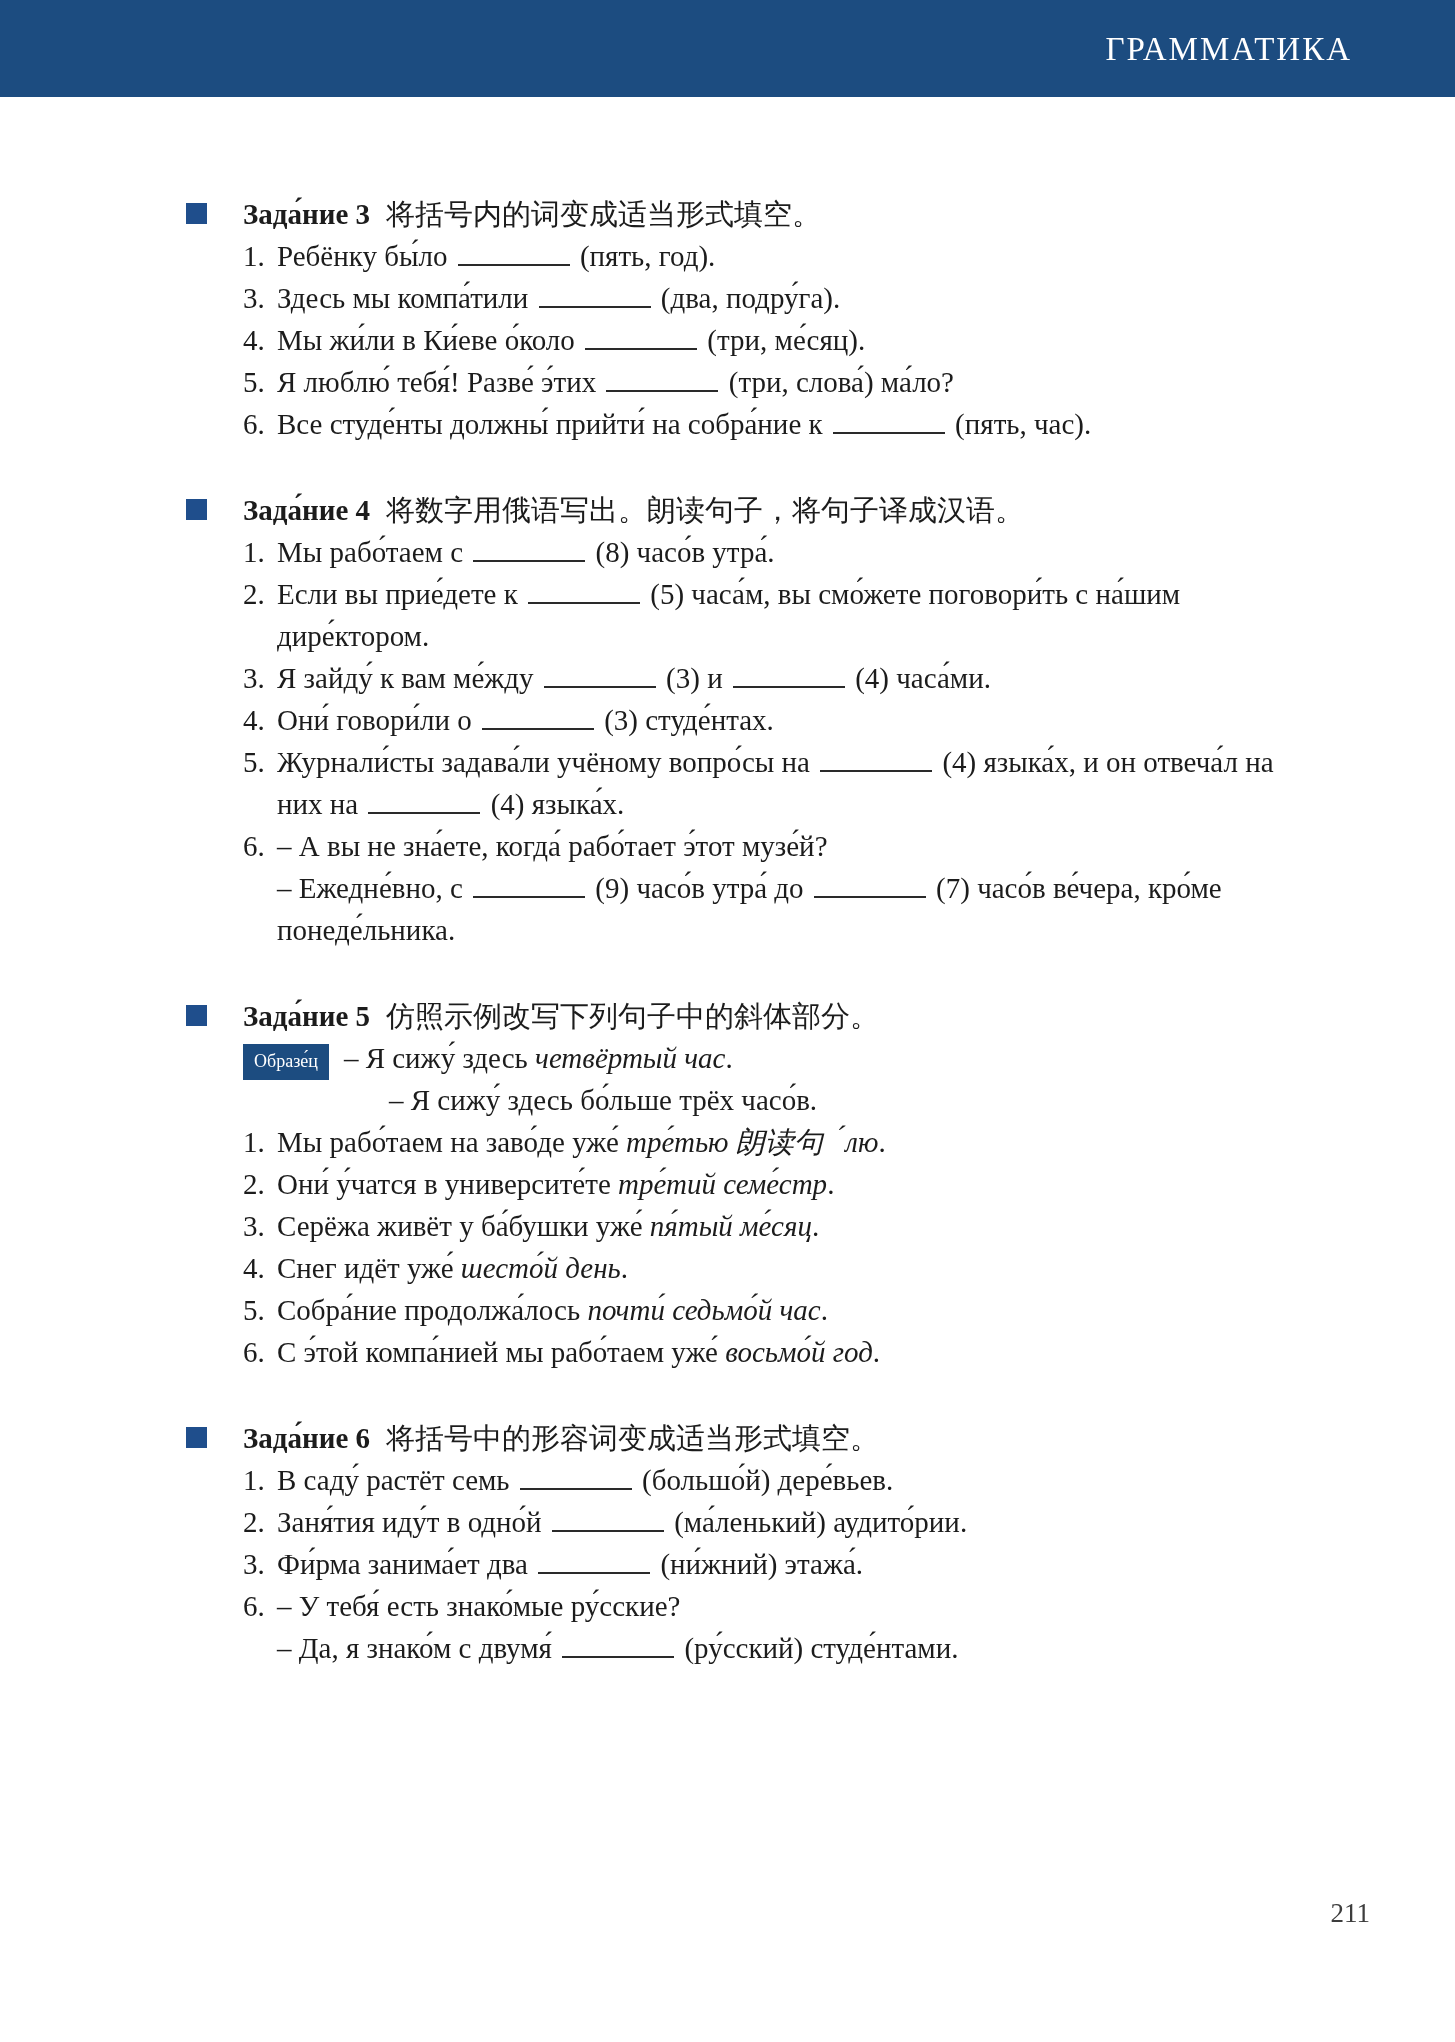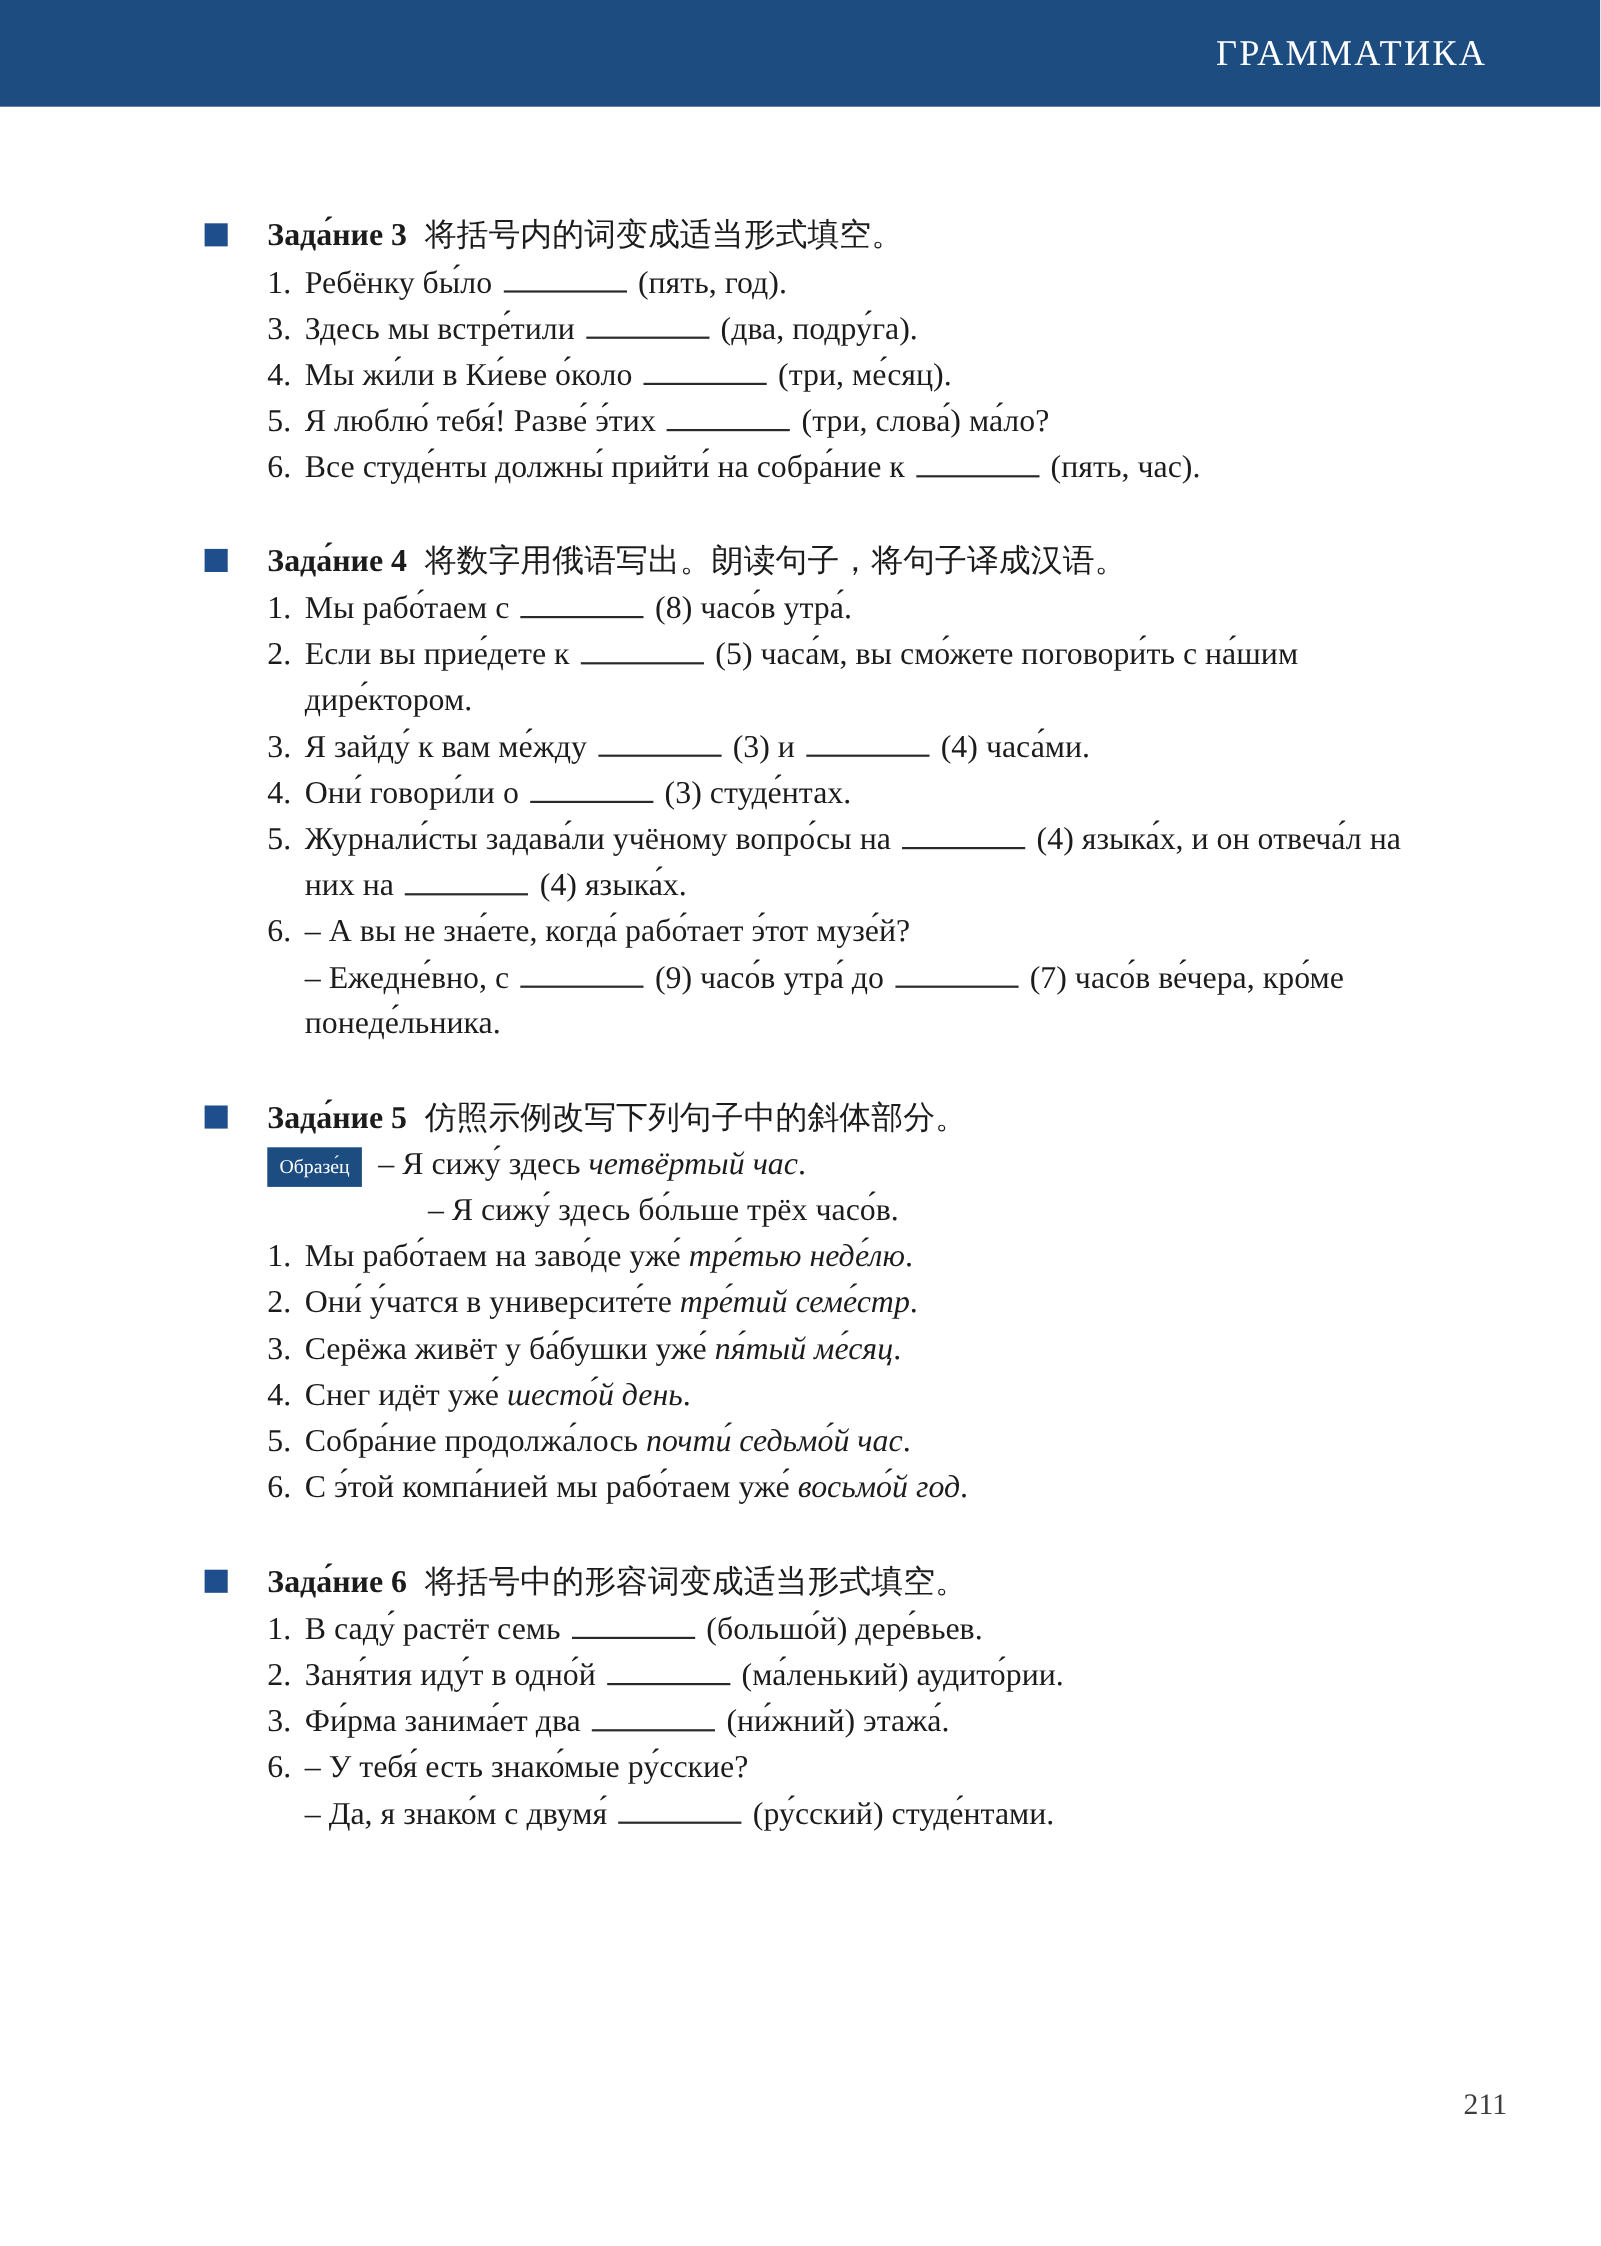--- a/index.html
+++ b/index.html
@@ -79,21 +79,21 @@
 <body>
 
 <div class="page">
   <div class="header-bar">
     <div class="header-title">ГРАММАТИКА</div>
   </div>
   <div class="content">
       <div class="section">
         <div class="line heading"><span class="bullet"></span><span class="h-label">Зада́ние 3</span><span class="h-instr">将括号内的词变成适当形式填空。</span></div>
         <div class="line"><span class="num">1.</span><span>Ребёнку бы́ло </span><span class="blank"></span><span> (пять, год).</span></div>
-        <div class="line"><span class="num">3.</span><span>Здесь мы встре́тили </span><span class="blank"></span><span> (два, подру́га).</span></div>
+        <div class="line"><span class="num">3.</span><span>Здесь мы компа́тили </span><span class="blank"></span><span> (два, подру́га).</span></div>
         <div class="line"><span class="num">4.</span><span>Мы жи́ли в Ки́еве о́коло </span><span class="blank"></span><span> (три, ме́сяц).</span></div>
         <div class="line"><span class="num">5.</span><span>Я люблю́ тебя́! Разве́ э́тих </span><span class="blank"></span><span> (три, слова́) ма́ло?</span></div>
         <div class="line"><span class="num">6.</span><span>Все студе́нты должны́ прийти́ на собра́ние к </span><span class="blank"></span><span> (пять, час).</span></div>
       </div>
       <div class="section">
         <div class="line heading"><span class="bullet"></span><span class="h-label">Зада́ние 4</span><span class="h-instr">将数字用俄语写出。朗读句子，将句子译成汉语。</span></div>
         <div class="line"><span class="num">1.</span><span>Мы рабо́таем с </span><span class="blank"></span><span> (8) часо́в утра́.</span></div>
         <div class="line"><span class="num">2.</span><span>Если вы прие́дете к </span><span class="blank"></span><span> (5) часа́м, вы смо́жете поговори́ть с на́шим</span></div>
         <div class="line cont"><span>дире́ктором.</span></div>
         <div class="line"><span class="num">3.</span><span>Я зайду́ к вам ме́жду </span><span class="blank"></span><span> (3) и </span><span class="blank"></span><span> (4) часа́ми.</span></div>
@@ -101,21 +101,21 @@
         <div class="line"><span class="num">5.</span><span>Журнали́сты задава́ли учёному вопро́сы на </span><span class="blank"></span><span> (4) языка́х, и он отвеча́л на</span></div>
         <div class="line cont"><span>них на </span><span class="blank"></span><span> (4) языка́х.</span></div>
         <div class="line"><span class="num">6.</span><span>– А вы не зна́ете, когда́ рабо́тает э́тот музе́й?</span></div>
         <div class="line cont"><span>– Ежедне́вно, с </span><span class="blank"></span><span> (9) часо́в утра́ до </span><span class="blank"></span><span> (7) часо́в ве́чера, кро́ме</span></div>
         <div class="line cont"><span>понеде́льника.</span></div>
       </div>
       <div class="section">
         <div class="line heading"><span class="bullet"></span><span class="h-label">Зада́ние 5</span><span class="h-instr">仿照示例改写下列句子中的斜体部分。</span></div>
         <div class="line"><span class="example-box">Образе́ц</span><span>– Я сижу́ здесь </span><span class="it">четвёртый час</span><span>.</span></div>
         <div class="line example-cont"><span>– Я сижу́ здесь бо́льше трёх часо́в.</span></div>
-        <div class="line"><span class="num">1.</span><span>Мы рабо́таем на заво́де уже́ </span><span class="it">тре́тью неде́лю</span><span>.</span></div>
+        <div class="line"><span class="num">1.</span><span>Мы рабо́таем на заво́де уже́ </span><span class="it">тре́тью 朗读句子́лю</span><span>.</span></div>
         <div class="line"><span class="num">2.</span><span>Они́ у́чатся в университе́те </span><span class="it">тре́тий семе́стр</span><span>.</span></div>
         <div class="line"><span class="num">3.</span><span>Серёжа живёт у ба́бушки уже́ </span><span class="it">пя́тый ме́сяц</span><span>.</span></div>
         <div class="line"><span class="num">4.</span><span>Снег идёт уже́ </span><span class="it">шесто́й день</span><span>.</span></div>
         <div class="line"><span class="num">5.</span><span>Собра́ние продолжа́лось </span><span class="it">почти́ седьмо́й час</span><span>.</span></div>
         <div class="line"><span class="num">6.</span><span>С э́той компа́нией мы рабо́таем уже́ </span><span class="it">восьмо́й год</span><span>.</span></div>
       </div>
       <div class="section">
         <div class="line heading"><span class="bullet"></span><span class="h-label">Зада́ние 6</span><span class="h-instr">将括号中的形容词变成适当形式填空。</span></div>
         <div class="line"><span class="num">1.</span><span>В саду́ растёт семь </span><span class="blank"></span><span> (большо́й) дере́вьев.</span></div>
         <div class="line"><span class="num">2.</span><span>Заня́тия иду́т в одно́й </span><span class="blank"></span><span> (ма́ленький) аудито́рии.</span></div>

